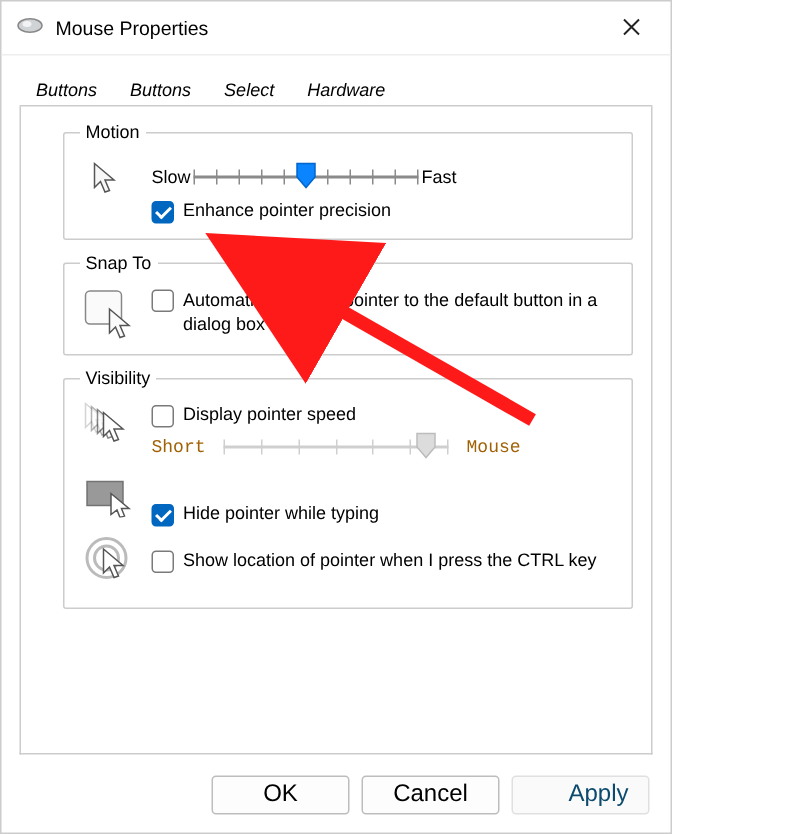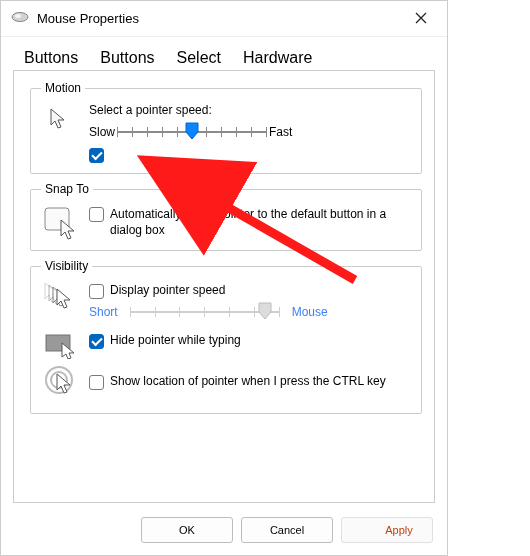--- a/index.html
+++ b/index.html
@@ -49,33 +49,34 @@
     height: 26px;
     align-items: flex-end;
   }
   .tab {
     padding: 4px 10px;
     border: 1px solid transparent;
     border-bottom: none;
     cursor: pointer;
     position: relative;
     top: 1px;
-    font-size: 16px;
+    font-size: 12px;
+    font-style: italic;
   }
   .tab.active {
     border-color: #ccc;
     background: #fff;
     border-bottom: 1px solid #fff;
     border-radius: 2px 2px 0 0;
   }
   .panel {
     border: 1px solid #ccc;
     border-top: none;
     flex: 1;
-    padding: 10px 12px 6px 16px;
+    padding: 10px 12px 6px 28px;
     overflow: hidden;
   }
   fieldset {
     border: 1px solid #ccc;
     border-radius: 2px;
     margin: 0 0 8px 0;
     padding: 8px 10px 10px 10px;
     position: relative;
   }
   legend {
@@ -153,41 +154,41 @@
     border-color: #0067c0;
   }
   .cb.checked::after {
     content: "";
     width: 4px;
     height: 8px;
     border: solid #fff;
     border-width: 0 2px 2px 0;
     transform: rotate(45deg) translate(-1px,-1px);
   }
-  .muted { color: #3b82f6; }
+  .muted { color: #a16207; font-family: Liberation Mono, monospace; }
   .buttons {
     display: flex;
     justify-content: flex-end;
     gap: 8px;
     padding: 10px 14px 12px 0;
   }
   .btn {
     width: 92px;
     height: 26px;
     border: 1px solid #bdbdbd;
     border-radius: 3px;
     background: #fdfdfd;
-    font-size: 11px;
+    font-size: 16px;
     cursor: pointer;
     display: flex;
     align-items: center;
     justify-content: center;
   }
   .btn.disabled {
-    color: #c2410c;
+    color: #0c4a6e;
     border-color: #e0e0e0;
     background: #fafafa;
     cursor: default;
     padding-left: 24px;
   }
   .arrow-overlay {
     position: absolute;
     pointer-events: none;
     left: 0; top: 0;
   }
@@ -228,21 +229,20 @@
 
       <fieldset>
         <legend>Motion</legend>
         <div class="row">
           <div class="section-icon">
             <svg width="32" height="32" viewBox="0 0 32 32">
               <path d="M6 6 L6 22 L10 18 L13 25 L16 24 L13 17 L19 17 Z" fill="#f7f7f7" stroke="#555" stroke-width="1"></path>
             </svg>
           </div>
           <div class="col">
-            <div>Select a pointer speed:</div>
             <div class="speed-row">
               <span>Slow</span>
               <div class="slider-track">
                 <div class="slider-line"></div>
                 <div class="slider-ticks">
                     <span></span>
                     <span></span>
                     <span></span>
                     <span></span>
                     <span></span>
@@ -256,20 +256,21 @@
                 <div class="slider-thumb" style="left:50%">
                   <svg width="14" height="18" viewBox="0 0 14 18">
                       <path d="M1 1 H13 V10 L7 17 L1 10 Z" fill="#0a84ff" stroke="#0066cc"></path>
                     </svg>
                 </div>
               </div>
               <span>Fast</span>
             </div>
             <div class="checkbox-row">
               <div class="cb checked"></div>
+              <span>Enhance pointer precision</span>
             </div>
           </div>
         </div>
       </fieldset>
 
       <fieldset>
         <legend>Snap To</legend>
         <div class="row">
           <div class="section-icon">
             <svg width="36" height="36" viewBox="0 0 36 36">
@@ -337,21 +338,21 @@
 
         <div class="vis-row">
           <div class="section-icon">
             <svg width="34" height="28" viewBox="0 0 34 28">
               <rect x="2" y="4" width="24" height="16" fill="#fff" stroke="#777"></rect>
               <rect x="2" y="4" width="24" height="16" fill="#6e6e6e" opacity="0.7"></rect>
               <path d="M18 12 L18 26 L22 23 L24 28 L27 27 L25 22 L30 22 Z" fill="#fff" stroke="#555"></path>
             </svg>
           </div>
           <div class="col">
-            <div class="checkbox-row" style="margin-top:0">
+            <div class="checkbox-row" style="margin-top:16px">
               <div class="cb checked"></div>
               <span>Hide pointer while typing</span>
             </div>
           </div>
         </div>
         <div class="spacer"></div>
 
         <div class="vis-row">
           <div class="section-icon">
             <svg width="34" height="34" viewBox="0 0 34 34">

